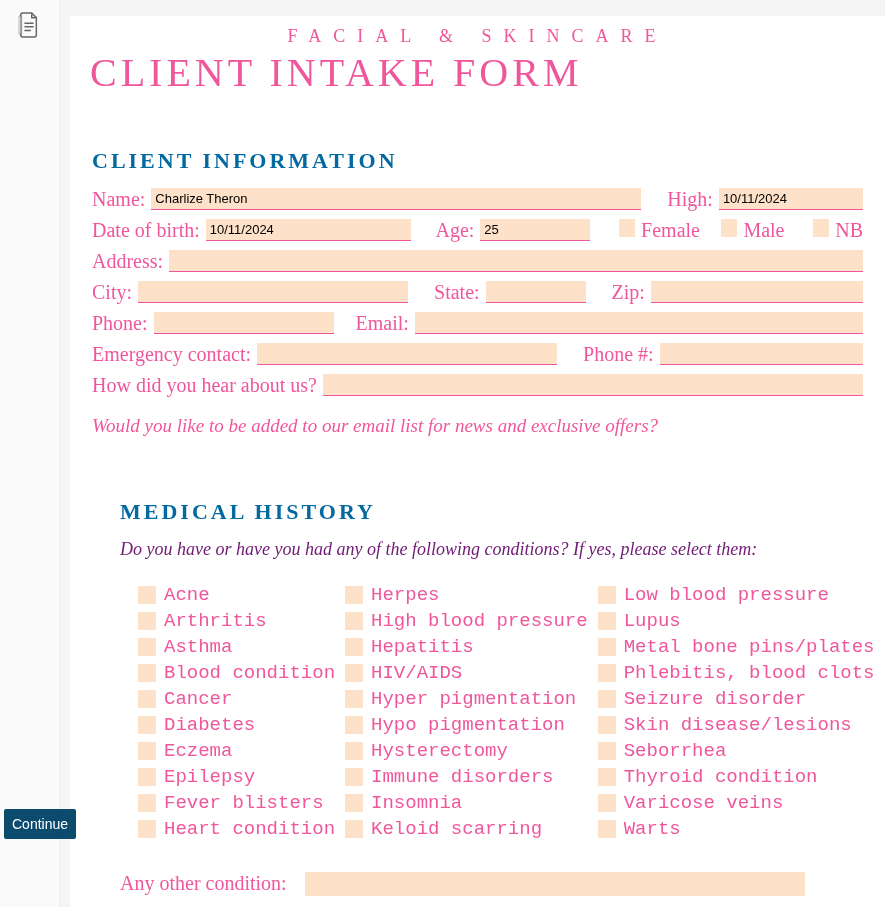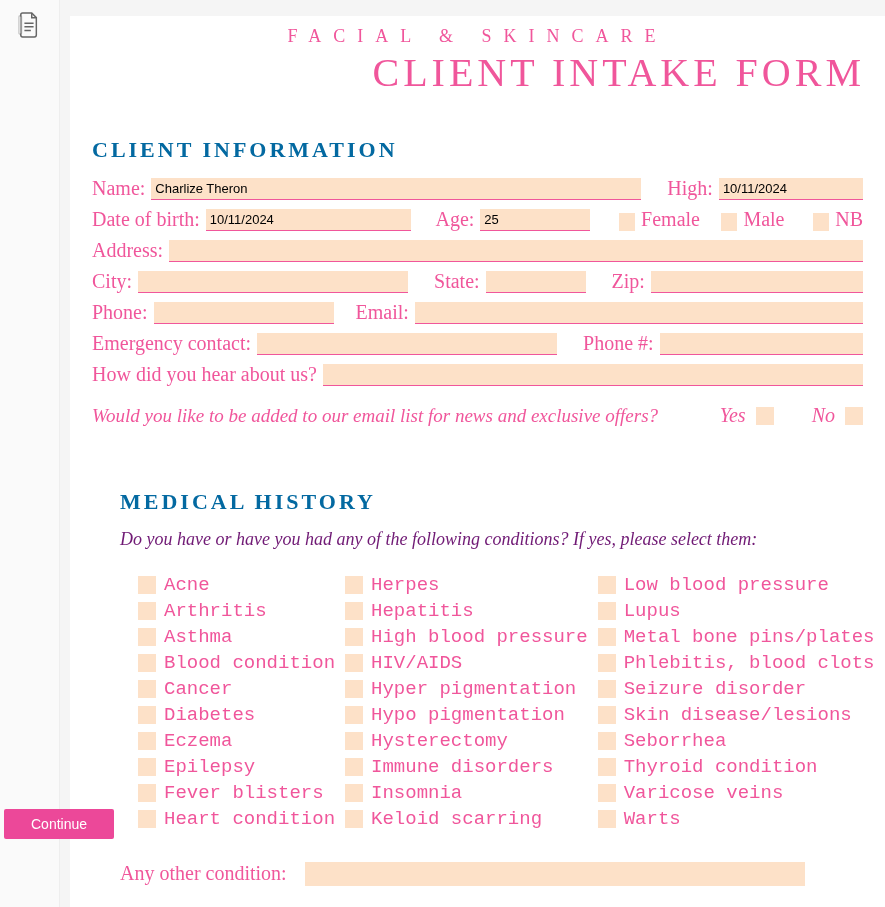--- a/index.html
+++ b/index.html
@@ -28,60 +28,60 @@
     position: absolute;
     left: 70px; top: 16px;
     width: 815px; height: 907px;
     background: #fff;
     padding: 8px 20px 0 20px;
     overflow: hidden;
   }
   .continue-btn {
     position: absolute;
     left: 4px; bottom: 68px;
-    background: #ec4899;
+    background: #0c4a6e;
     color: #fff;
     font-family: Arial, sans-serif;
     font-size: 14px;
-    padding: 7px 27px;
+    padding: 7px 8px;
     border: none;
     border-radius: 2px;
     cursor: pointer;
     z-index: 10;
   }
   .header-small {
     text-align: center;
     color: #f0569b;
     font-size: 18px;
     letter-spacing: 12px;
     font-weight: 400;
     margin-top: 2px;
   }
   .header-big {
-    text-align: right;
+    text-align: left;
     color: #f0569b;
     font-size: 40px;
     letter-spacing: 4px;
     font-weight: 400;
     margin-top: 2px;
-    margin-bottom: 41px;
+    margin-bottom: 52px;
   }
   .section-head {
     color: #0369a1;
     font-size: 22px;
     letter-spacing: 3px;
     font-weight: 600;
     margin-bottom: 14px;
   }
   .form-area {
     padding: 0 2px;
   }
   .row {
     display: flex;
-    align-items: flex-end;
+    align-items: flex-start;
     margin-bottom: 8px;
     gap: 6px;
   }
   .lbl {
     color: #f0569b;
     font-size: 20px;
     white-space: nowrap;
   }
   .fill {
     flex: 1;
@@ -239,27 +239,20 @@
       <span class="fill"></span>
     </div>
 
     <div class="row">
       <span class="lbl">How did you hear about us?</span>
       <span class="fill"></span>
     </div>
 
     <div class="email-row">
       <span class="italic-q email-q">Would you like to be added to our email list for news and exclusive offers?</span>
-      <div class="yn">
-        <span class="lbl">Yes</span>
-        <span class="chk"></span>
-        <span style="width:18px"></span>
-        <span class="lbl">No</span>
-        <span class="chk"></span>
-      </div>
     </div>
 
     <div class="med-section">
       <div class="section-head">MEDICAL HISTORY</div>
       <div class="med-sub">Do you have or have you had any of the following conditions? If yes, please select them:</div>
 
       <div class="med-cols">
         <div class="med-col" id="col1">
             <div class="med-item">
               <span class="chk"></span>
@@ -302,25 +295,25 @@
               <span class="lbl">Heart condition</span>
             </div>
           </div>
         <div class="med-col" id="col2">
             <div class="med-item">
               <span class="chk"></span>
               <span class="lbl">Herpes</span>
             </div>
             <div class="med-item">
               <span class="chk"></span>
+              <span class="lbl">High blood pressure</span>
+            </div>
+            <div class="med-item">
+              <span class="chk"></span>
               <span class="lbl">Hepatitis</span>
-            </div>
-            <div class="med-item">
-              <span class="chk"></span>
-              <span class="lbl">High blood pressure</span>
             </div>
             <div class="med-item">
               <span class="chk"></span>
               <span class="lbl">HIV/AIDS</span>
             </div>
             <div class="med-item">
               <span class="chk"></span>
               <span class="lbl">Hyper pigmentation</span>
             </div>
             <div class="med-item">

